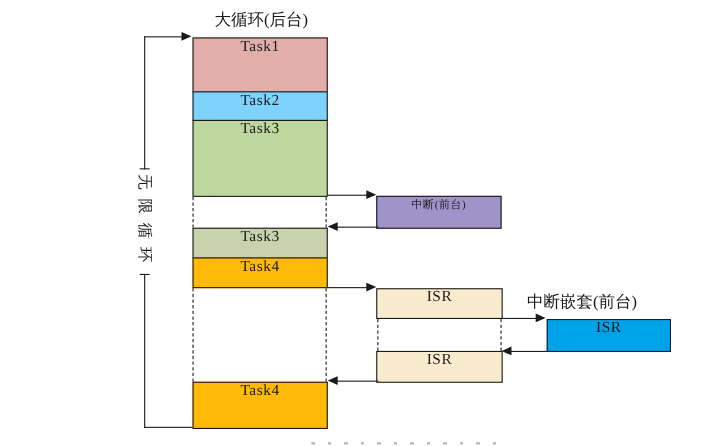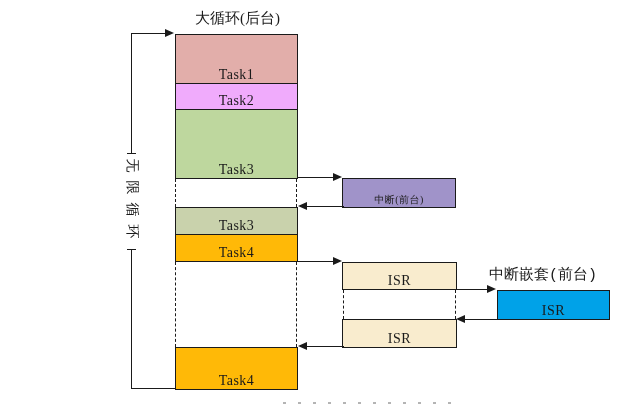--- a/index.html
+++ b/index.html
@@ -4,21 +4,21 @@
 <style>
   html,body{margin:0;padding:0;background:#ffffff;}
   .canvas{
     position:relative;width:641px;height:405px;background:#ffffff;overflow:hidden;
     font-family:"Liberation Serif","DejaVu Serif",serif;color:#1a1a1a;margin-left:43px;
   }
   .label{position:absolute;text-align:center;white-space:nowrap;}
   .title{font-size:15px;}
   .box{
     position:absolute;box-sizing:border-box;border:1.5px solid #1a1a1a;
-    display:flex;align-items:flex-end;justify-content:center;
+    display:flex;align-items:flex-start;justify-content:center;
     font-size:14px;letter-spacing:.5px;
   }
   .hline{position:absolute;height:0;border-top:1.5px solid #1a1a1a;}
   .vline{position:absolute;width:0;border-left:1.5px solid #1a1a1a;}
   .vdash{position:absolute;width:0;border-left:1.5px dashed #1a1a1a;}
   .tick{position:absolute;width:9px;height:0;border-top:1.5px solid #1a1a1a;}
   .ah{position:absolute;width:0;height:0;}
   .ah.right{border-top:4.5px solid transparent;border-bottom:4.5px solid transparent;border-left:9px solid #1a1a1a;}
   .ah.left{border-top:4.5px solid transparent;border-bottom:4.5px solid transparent;border-right:9px solid #1a1a1a;}
   .loop-label{
@@ -43,21 +43,21 @@
   <div class="vline" style="left:88px;top:33px;height:121px;"></div>
   <div class="tick" style="left:84px;top:153px;"></div>
   <div class="loop-label">无限循环</div>
   <div class="tick" style="left:84px;top:249px;"></div>
   <div class="vline" style="left:88px;top:250px;height:139px;"></div>
   <div class="hline" style="left:88px;top:388px;width:45px;"></div>
 
   <div class="box" style="left: 132px; top: 34px; width: 123px; height: 50px; background-color: rgb(226, 174, 170);">
     <span>Task1</span>
   </div>
-  <div class="box" style="left: 132px; top: 83px; width: 123px; height: 27px; background-color: #f0abfc;">
+  <div class="box" style="left: 132px; top: 83px; width: 123px; height: 27px; background-color: #7dd3fc;">
     <span>Task2</span>
   </div>
   <div class="box" style="left: 132px; top: 109px; width: 123px; height: 70px; background-color: rgb(190, 215, 158);">
     <span>Task3</span>
   </div>
 
   <div class="vdash" style="left:132px;top:179px;height:28px;"></div>
   <div class="vdash" style="left:253px;top:179px;height:28px;"></div>
 
   <div class="box" style="left: 132px; top: 207px; width: 123px; height: 28px; background-color: rgb(201, 210, 172);">
@@ -80,21 +80,21 @@
 
   <div class="box" style="left: 299px; top: 262px; width: 115px; height: 28px; background-color: rgb(249, 236, 206);">
     <span>ISR</span>
   </div>
   <div class="vdash" style="left:300px;top:290px;height:29px;"></div>
   <div class="vdash" style="left:412px;top:290px;height:29px;"></div>
   <div class="box" style="left: 299px; top: 319px; width: 115px; height: 29px; background-color: rgb(249, 236, 206);">
     <span>ISR</span>
   </div>
 
-  <div class="label title" style="left:434px;top:265px;width:132px;font-family:Liberation Mono, monospace;">中断嵌套(前台)</div>
+  <div class="label title" style="left:420px;top:265px;width:132px;">中断嵌套(前台)</div>
   <div class="box" style="left: 454px; top: 290px; width: 113px; height: 30px; background-color: rgb(0, 162, 232);">
     <span>ISR</span>
   </div>
 
   <div class="hline" style="left:255px;top:177px;width:38px;"></div>
   <div class="ah right" style="left:290px;top:173px;"></div>
 
   <div class="hline" style="left:262px;top:206px;width:39px;"></div>
   <div class="ah left" style="left:255px;top:202px;"></div>
 

